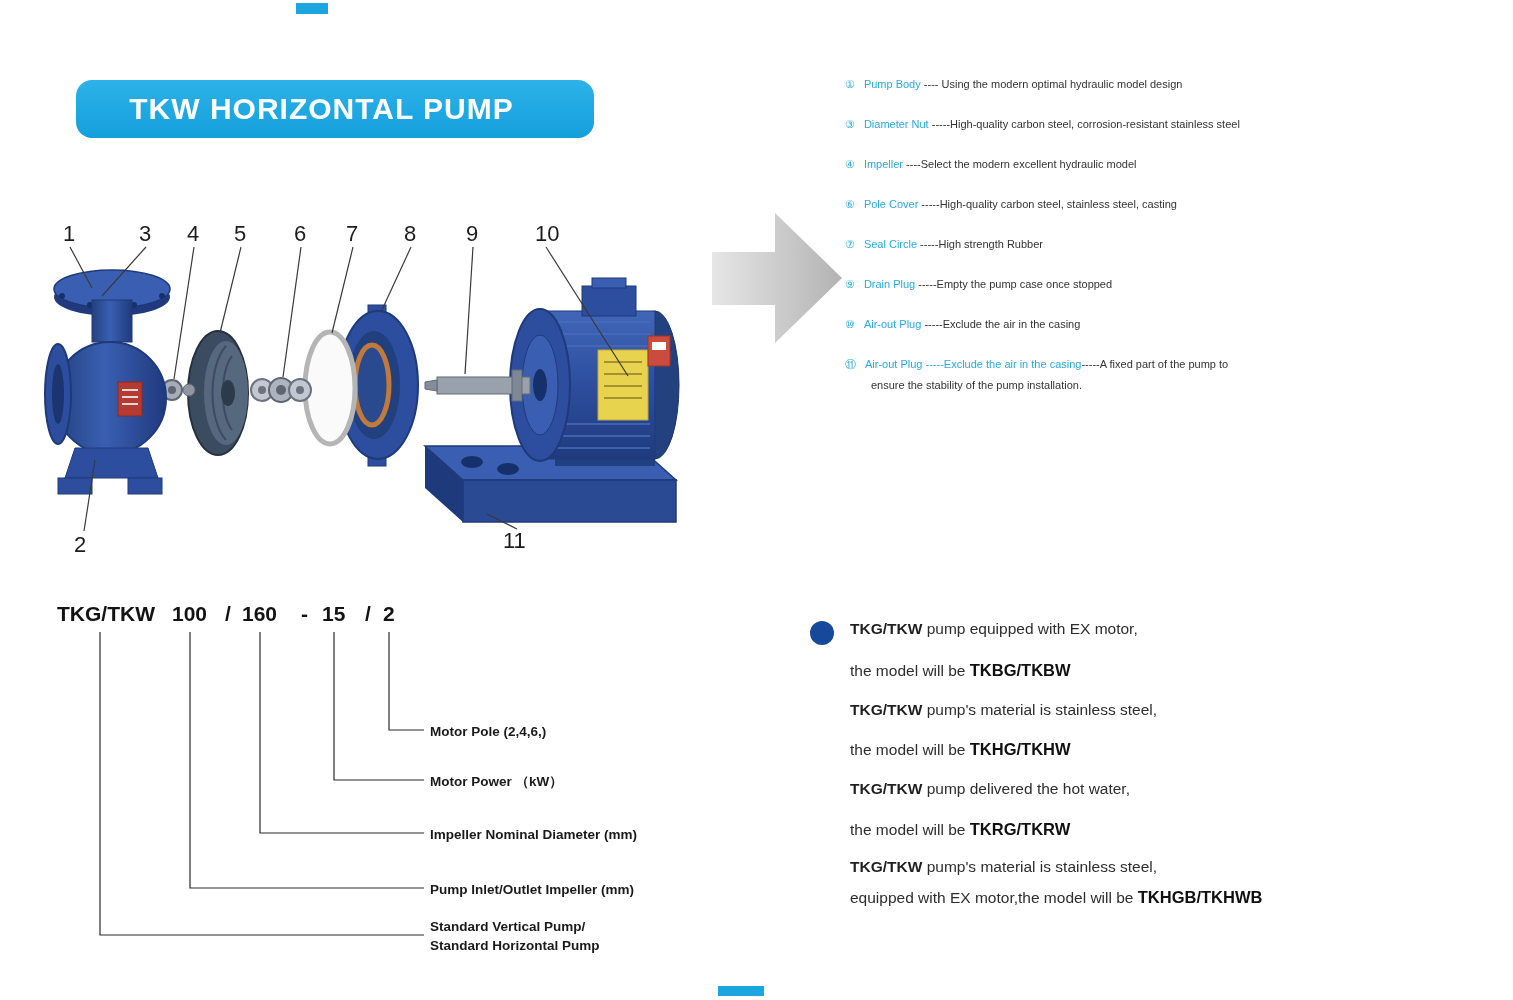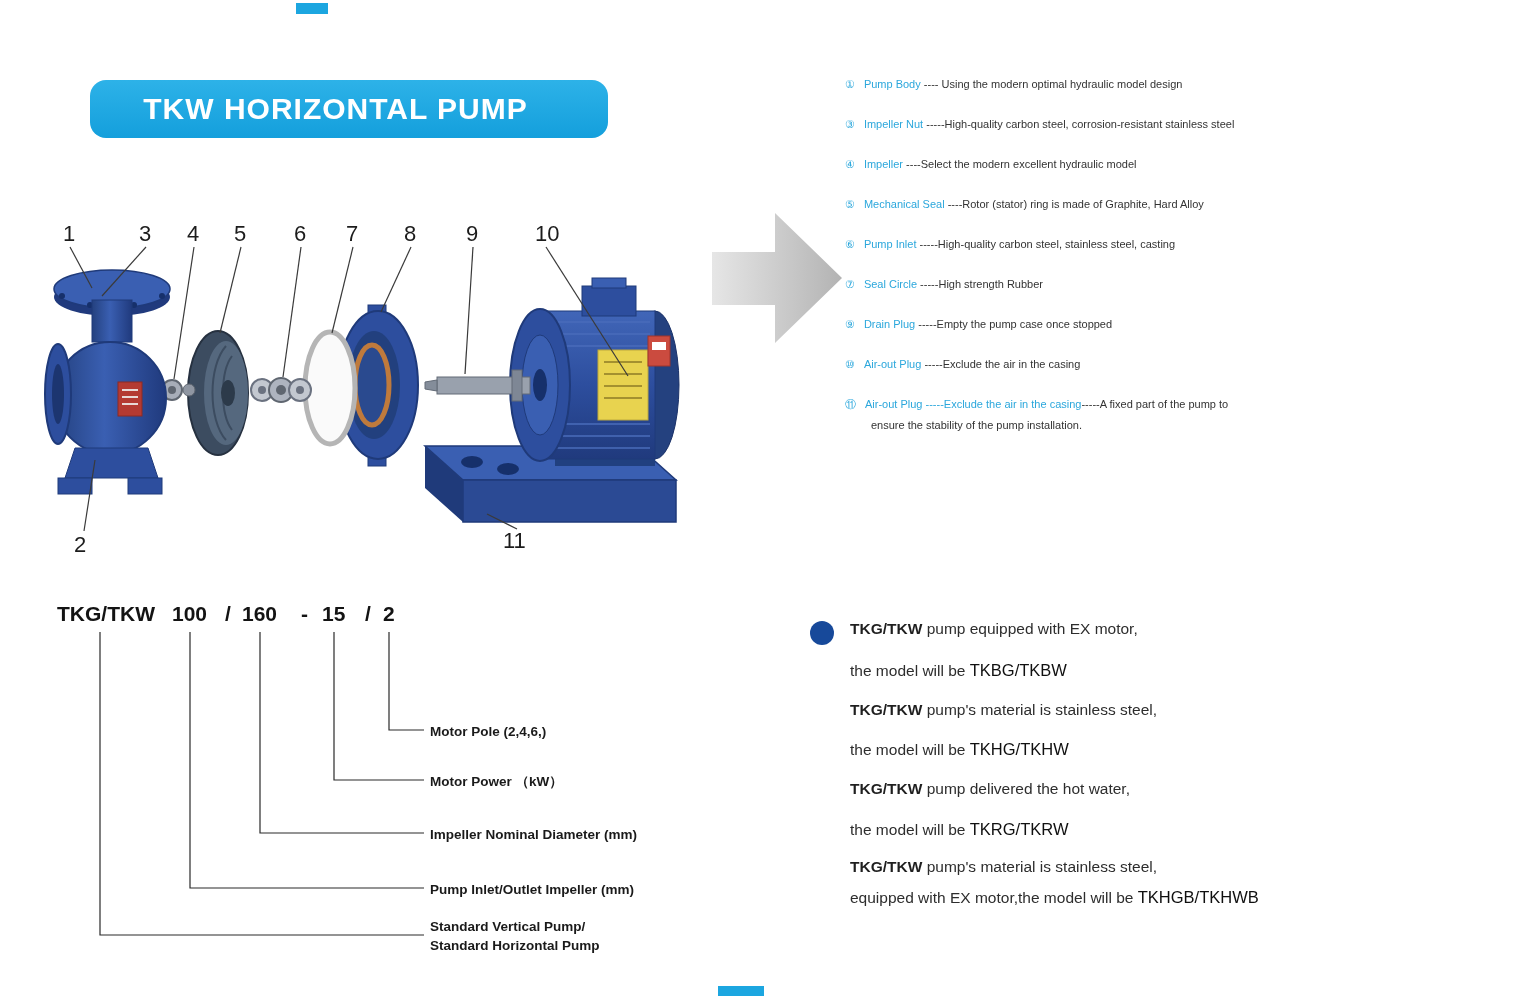--- a/index.html
+++ b/index.html
@@ -6,21 +6,21 @@
   *{box-sizing:border-box;margin:0;padding:0}
   html,body{width:1513px;height:1000px;background:#ffffff;overflow:hidden;
     font-family:"Liberation Sans",sans-serif;position:relative;}
   .abs{position:absolute}
 
   
   .top-mark{left:296px;top:3px;width:32px;height:11px;background:#1ca6e0}
   .bottom-mark{left:718px;top:986px;width:46px;height:10px;background:#1ca6e0}
 
   
-  #banner{left:90px;top:80px;width:518px;height:58px;border-radius:16px;
+  #banner{left:76px;top:80px;width:518px;height:58px;border-radius:16px;
     background:linear-gradient(180deg,#2db2e8 0%,#149fdc 100%);
     display:flex;align-items:center;justify-content:center;padding-right:27px}
   #banner span{color:#fff;font-size:30px;font-weight:700;letter-spacing:1px}
 
   
   #diagram{left:0;top:0}
   svg text{font-family:"Liberation Sans",sans-serif}
 
   
   #parts-list{left:845px;top:74px;width:665px}
@@ -33,21 +33,21 @@
 
   
   .mc{position:absolute;top:602px;font-size:21px;font-weight:700;color:#131313}
   .tree-label{position:absolute;left:430px;font-size:13.5px;font-weight:700;
     color:#1a1a1a;line-height:19px;white-space:nowrap}
 
   
   #bullet{left:810px;top:621px;width:24px;height:24px;border-radius:50%;background:#17499a}
   .note-line{position:absolute;left:850px;font-size:15.5px;color:#2d2d2d;white-space:nowrap}
   .note-lead{font-weight:600;color:#1f1f1f}
-  .note-model{font-weight:400;font-size:16.5px;color:#101010}
+  .note-model{font-weight:700;font-size:16.5px;color:#101010}
 </style>
 </head>
 <body>
 
 <div class="abs top-mark"></div>
 <div class="abs bottom-mark"></div>
 
 <div class="abs" id="banner">
   <span>TKW HORIZONTAL PUMP</span>
 </div>
@@ -185,24 +185,23 @@
     <path d="M100 632 V935 H424"></path>
     <path d="M190 632 V888 H424"></path>
     <path d="M260 632 V833 H424"></path>
     <path d="M334 632 V780 H424"></path>
     <path d="M389 632 V730 H424"></path>
   </g>
 </svg>
 
 <div class="abs" id="parts-list">
   <div class="part-item"><span class="part-line1"><span class="part-num">①</span><span class="part-name">Pump Body</span><span class="part-desc"> ---- Using the modern optimal hydraulic model design</span></span></div>
-  <div class="part-item"><span class="part-line1"><span class="part-num">③</span><span class="part-name">Impeller Nut</span><span class="part-desc"> -----High-quality carbon steel, corrosion-resistant stainless steel</span></span></div>
+  <div class="part-item"><span class="part-line1"><span class="part-num">③</span><span class="part-name">Diameter Nut</span><span class="part-desc"> -----High-quality carbon steel, corrosion-resistant stainless steel</span></span></div>
   <div class="part-item"><span class="part-line1"><span class="part-num">④</span><span class="part-name">Impeller</span><span class="part-desc"> ----Select the modern excellent hydraulic model</span></span></div>
-  <div class="part-item"><span class="part-line1"><span class="part-num">⑤</span><span class="part-name">Mechanical Seal</span><span class="part-desc"> ----Rotor (stator) ring is made of Graphite, Hard Alloy</span></span></div>
-  <div class="part-item"><span class="part-line1"><span class="part-num">⑥</span><span class="part-name">Pump Inlet</span><span class="part-desc"> -----High-quality carbon steel, stainless steel, casting</span></span></div>
+  <div class="part-item"><span class="part-line1"><span class="part-num">⑥</span><span class="part-name">Pole Cover</span><span class="part-desc"> -----High-quality carbon steel, stainless steel, casting</span></span></div>
   <div class="part-item"><span class="part-line1"><span class="part-num">⑦</span><span class="part-name">Seal Circle</span><span class="part-desc"> -----High strength Rubber</span></span></div>
   <div class="part-item"><span class="part-line1"><span class="part-num">⑨</span><span class="part-name">Drain Plug</span><span class="part-desc"> -----Empty the pump case once stopped</span></span></div>
   <div class="part-item"><span class="part-line1"><span class="part-num">⑩</span><span class="part-name">Air-out Plug</span><span class="part-desc"> -----Exclude the air in the casing</span></span></div>
   <div class="part-item">
     <span class="part-line1"><span class="part-num">⑪</span><span class="part-name">Air-out Plug -----Exclude the air in the casing</span><span class="part-desc">-----A fixed part of the pump to</span></span>
     <div class="part-desc2">ensure the stability of the pump installation.</div>
   </div>
 </div>
 
 <span class="mc" style="left:57px">TKG/TKW</span>

